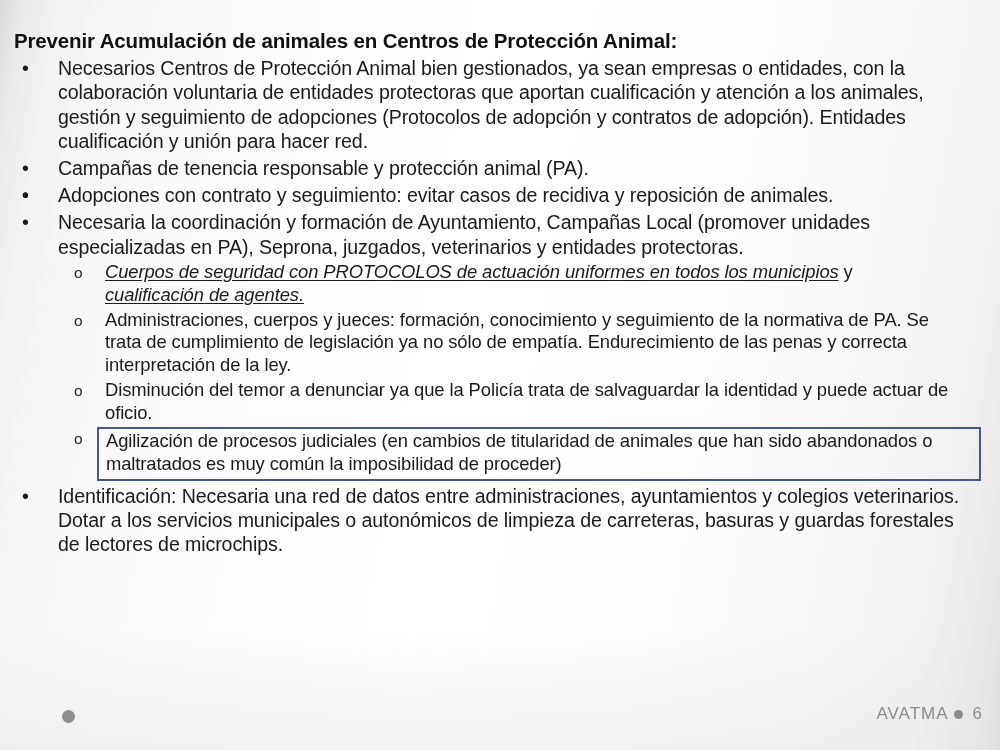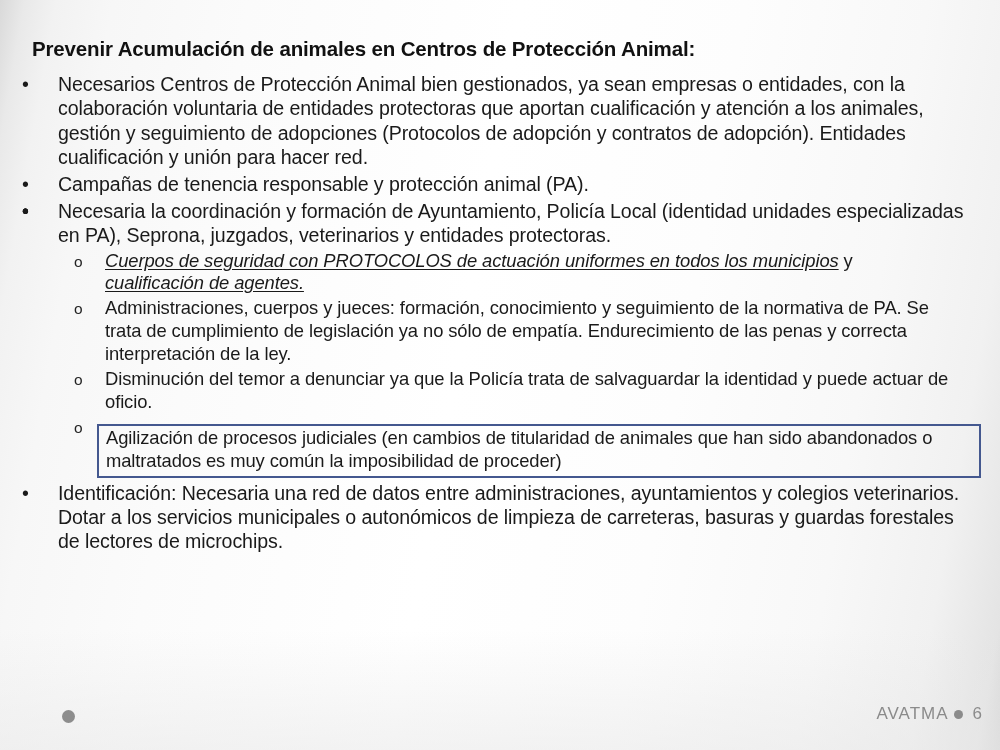--- a/index.html
+++ b/index.html
@@ -44,22 +44,22 @@
 
   .content {
     position: absolute;
     left: 0;
     top: 0;
     width: 1000px;
     z-index: 2;
   }
 
   .slide-title {
-    margin: 8px;
-    padding: 28px 0 2px 24px;
+    margin: 0;
+    padding: 28px 0 2px 14px;
     font-size: 20.5px;
     font-weight: bold;
     color: #111111;
     letter-spacing: -0.15px;
     line-height: 1.28;
   }
 
   ul.level1 {
     list-style: none;
     margin: 0;
@@ -182,46 +182,47 @@
       <li class="bullet1">
         <span class="marker1">•</span>
       </li>
 
       <li class="bullet1">
         <span class="marker1">•</span>
       </li>
 
       <li class="bullet1">
         <span class="marker1">•</span>
-      </li>
-
-      <li class="bullet1">
-        <span class="marker1">•</span>
-        <span>Necesaria la coordinación y formación de Ayuntamiento, Policía Local (identidad unidades especializadas en PA), Seprona, juzgados, veterinarios y entidades protectoras.</span>
+        <span>Adopciones con contrato y seguimiento: evitar casos de recidiva y reposición de animales.</span>
+      </li>
+
+      <li class="bullet1">
+        <span class="marker1">•</span>
+        <span>Necesaria la coordinación y formación de Ayuntamiento, Campañas Local (promover unidades especializadas en PA), Seprona, juzgados, veterinarios y entidades protectoras.</span>
 
         <ul class="level2">
 
           <li class="bullet2">
             <span class="marker2">o</span>
             <span class="u">Cuerpos de seguridad con PROTOCOLOS de actuación uniformes en todos los municipios</span><span> y </span><span class="u">cualificación de agentes.</span>
           </li>
 
           <li class="bullet2">
             <span class="marker2">o</span>
             <span>Administraciones, cuerpos y jueces: formación, conocimiento y seguimiento de la normativa de PA. Se trata de cumplimiento de legislación ya no sólo de empatía. Endurecimiento de las penas y correcta interpretación de la ley.</span>
           </li>
 
           <li class="bullet2">
             <span class="marker2">o</span>
             <span>Disminución del temor a denunciar ya que la Policía trata de salvaguardar la identidad y puede actuar de oficio.</span>
           </li>
 
           <li class="bullet2 boxed-wrap">
             <span class="marker2">o</span>
-            <span class="boxed" style="border-color: rgb(68, 88, 143); margin-top: 8px;">
+            <span class="boxed" style="border-color: rgb(68, 88, 143);">
               <span>Agilización de procesos judiciales (en cambios de titularidad de animales que han sido abandonados o maltratados es muy común la imposibilidad de proceder)</span>
             </span>
           </li>
 
         </ul>
       </li>
 
       <li class="bullet1">
         <span class="marker1">•</span>
         <span class="b">Identificación:</span><span> Necesaria una red de datos entre administraciones, ayuntamientos y colegios veterinarios. Dotar a los servicios municipales o autonómicos de limpieza de carreteras, basuras y guardas forestales de lectores de microchips.</span>

